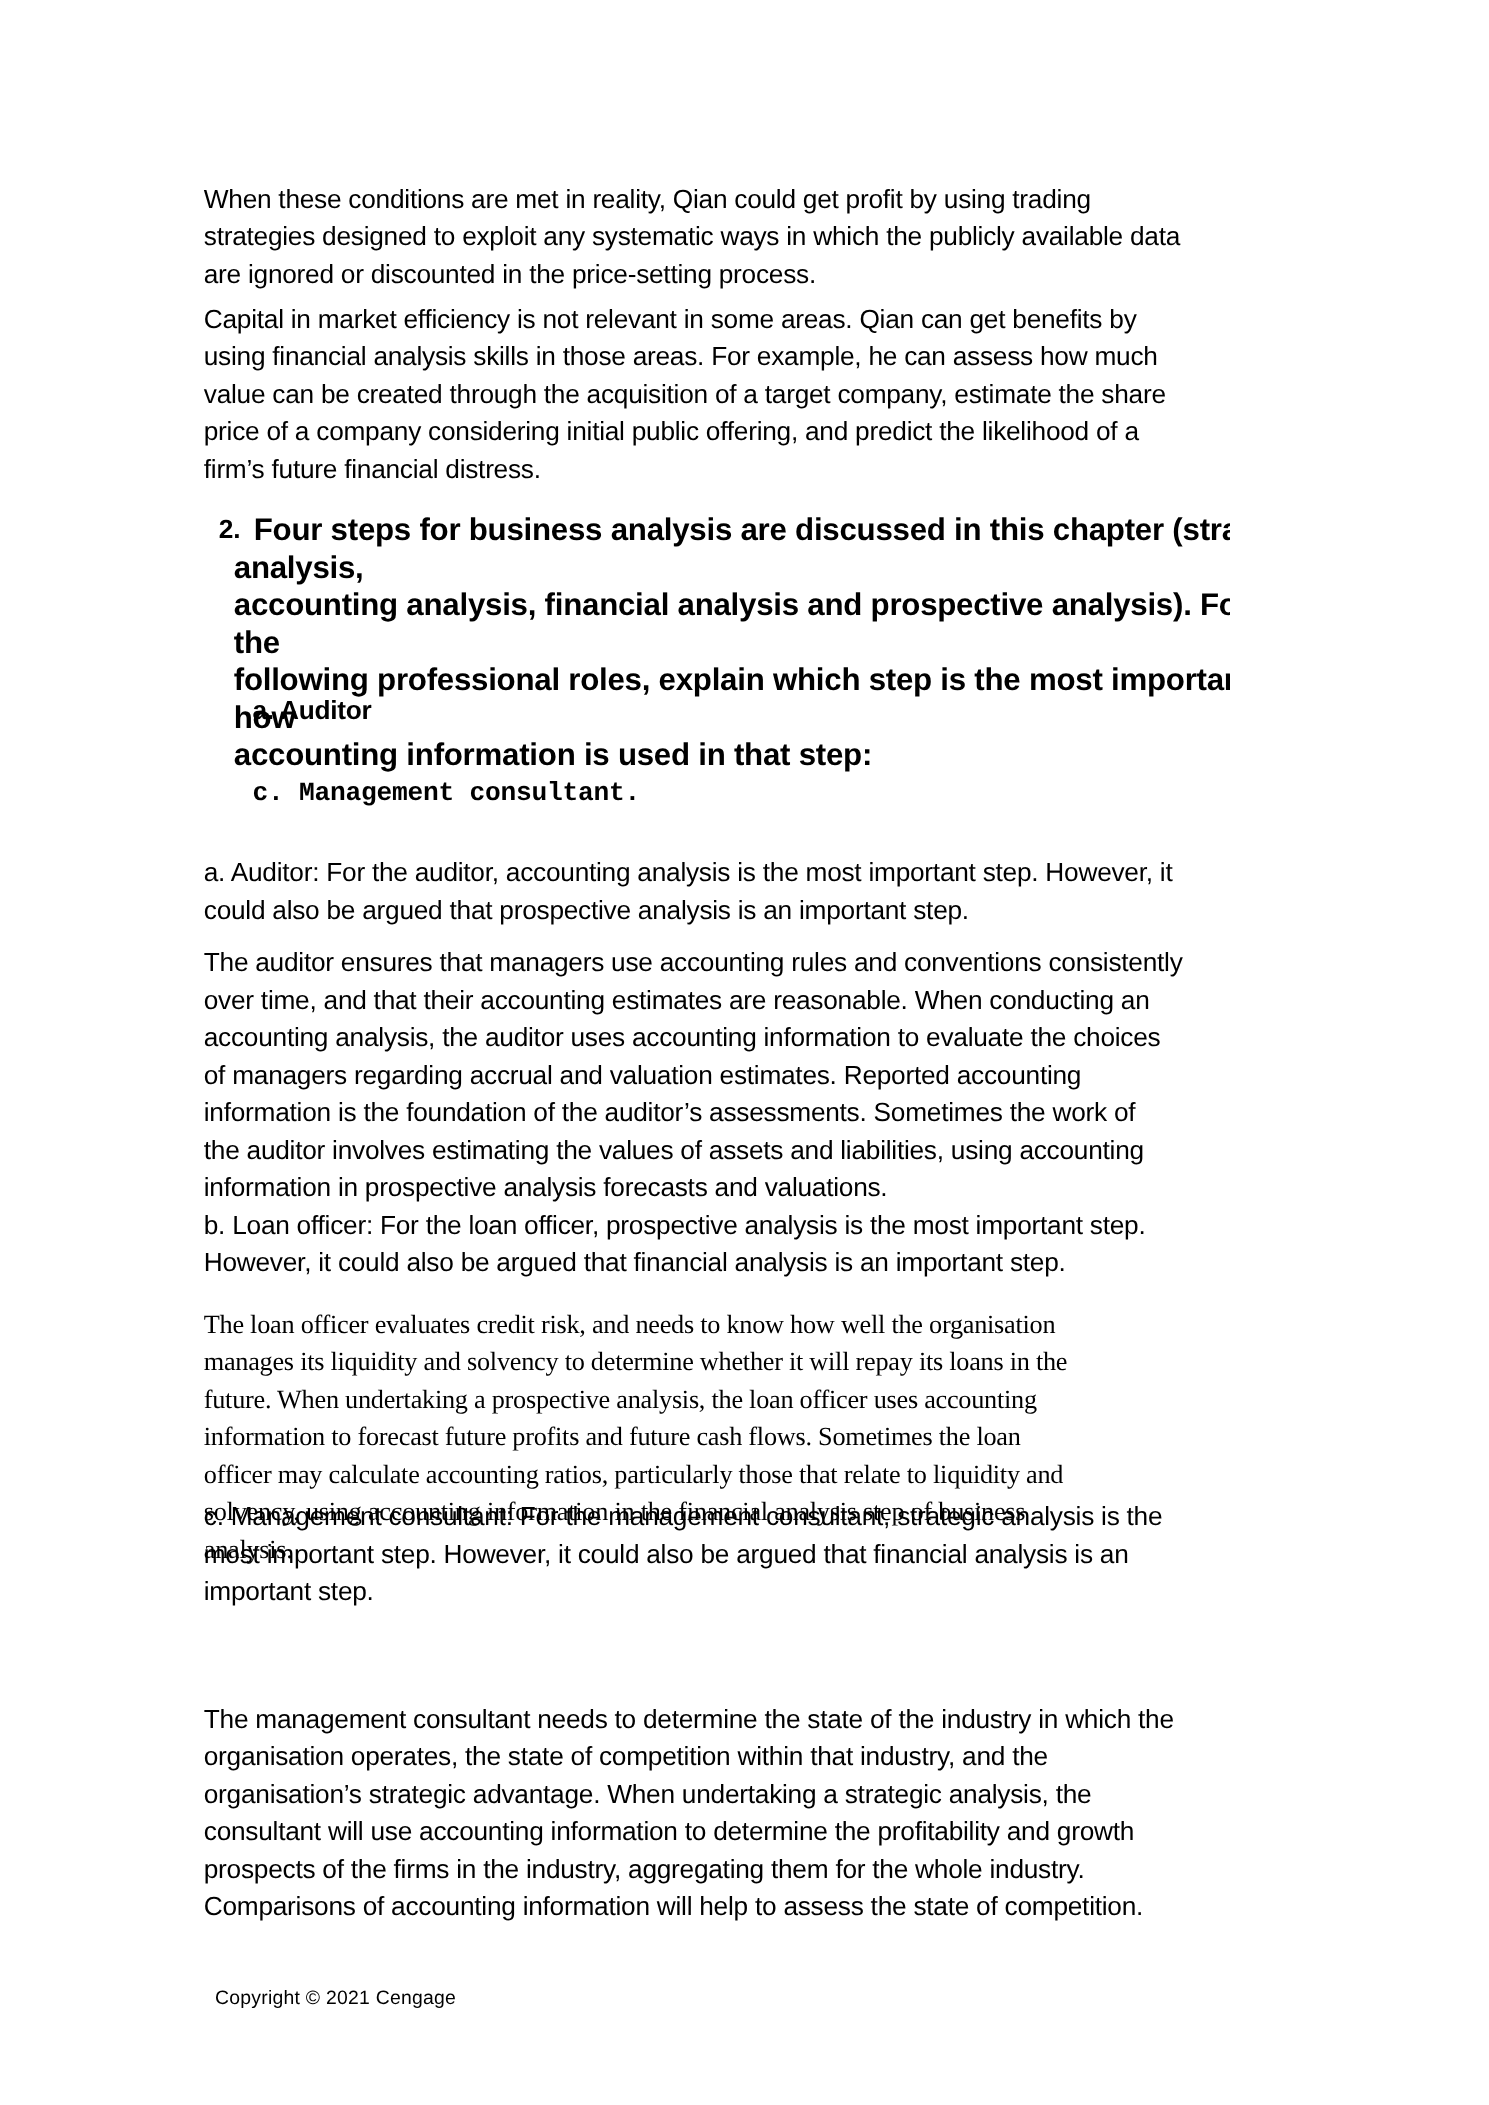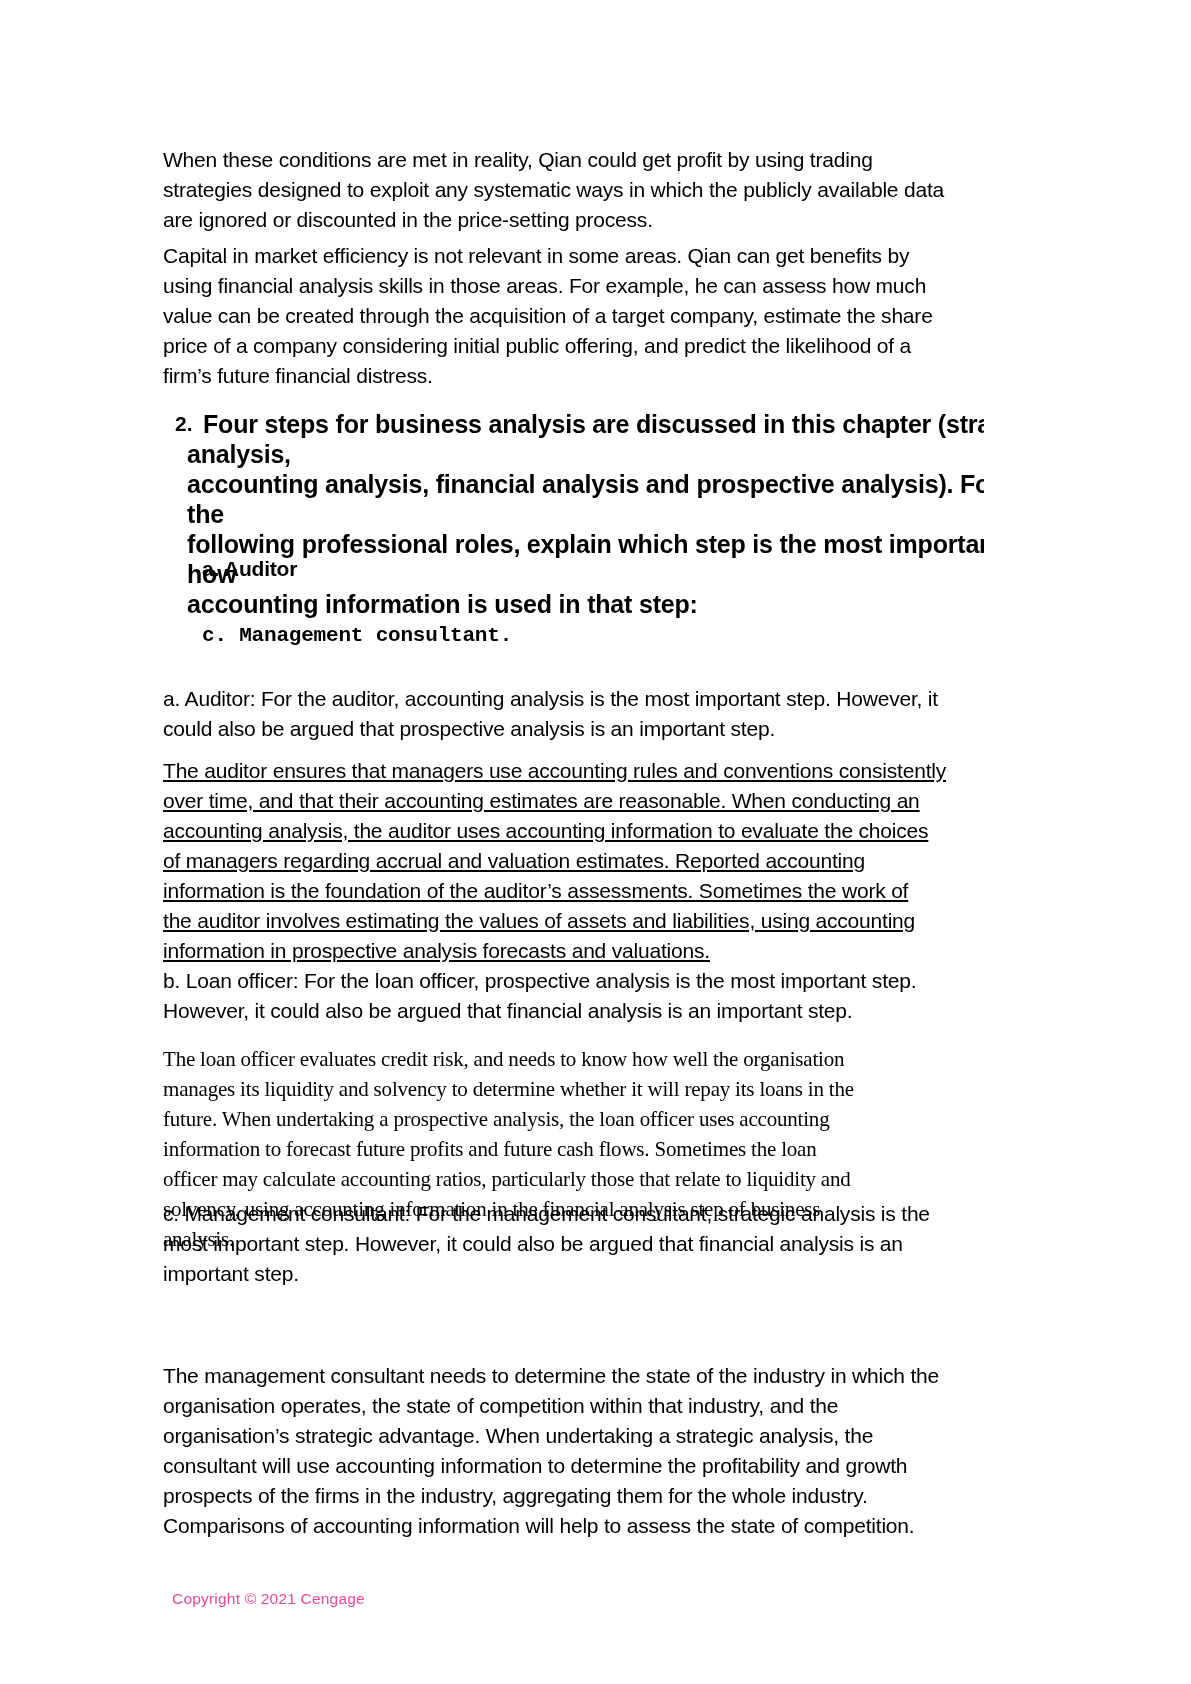--- a/index.html
+++ b/index.html
@@ -63,35 +63,35 @@
     line-height: 30px;
     letter-spacing: -0.2px;
     font-weight: bold;
     white-space: pre-line;
   }
   .li-a { top: 539px; }
   .li-b { top: 571px; }
   .li-c { top: 606px; font-family: Liberation Mono, monospace; }
 
   .p-ans-a-intro { top: 684px; }
-  .p-ans-a-body  { top: 756px; text-decoration: underline; }
+  .p-ans-a-body  { top: 756px; }
   .p-ans-b-intro { top: 966px; }
   .p-ans-b-body  { top: 1044px; font-family: Liberation Serif, serif; }
   .p-ans-c-intro { top: 1199px; }
   .p-ans-c-body  { top: 1361px; }
 
   .footer {
     position: absolute;
     margin: 0;
     left: 172px;
     top: 1589px;
     font-size: 15.5px;
     line-height: 20px;
     letter-spacing: 0.2px;
-    color: #ec4899;
+    color: #000000;
     white-space: pre;
   }
 </style>
 </head>
 <body>
 
 <div class="page">
 
   <p class="para p-intro1">When these conditions are met in reality, Qian could get profit by using trading
 strategies designed to exploit any systematic ways in which the publicly available data

